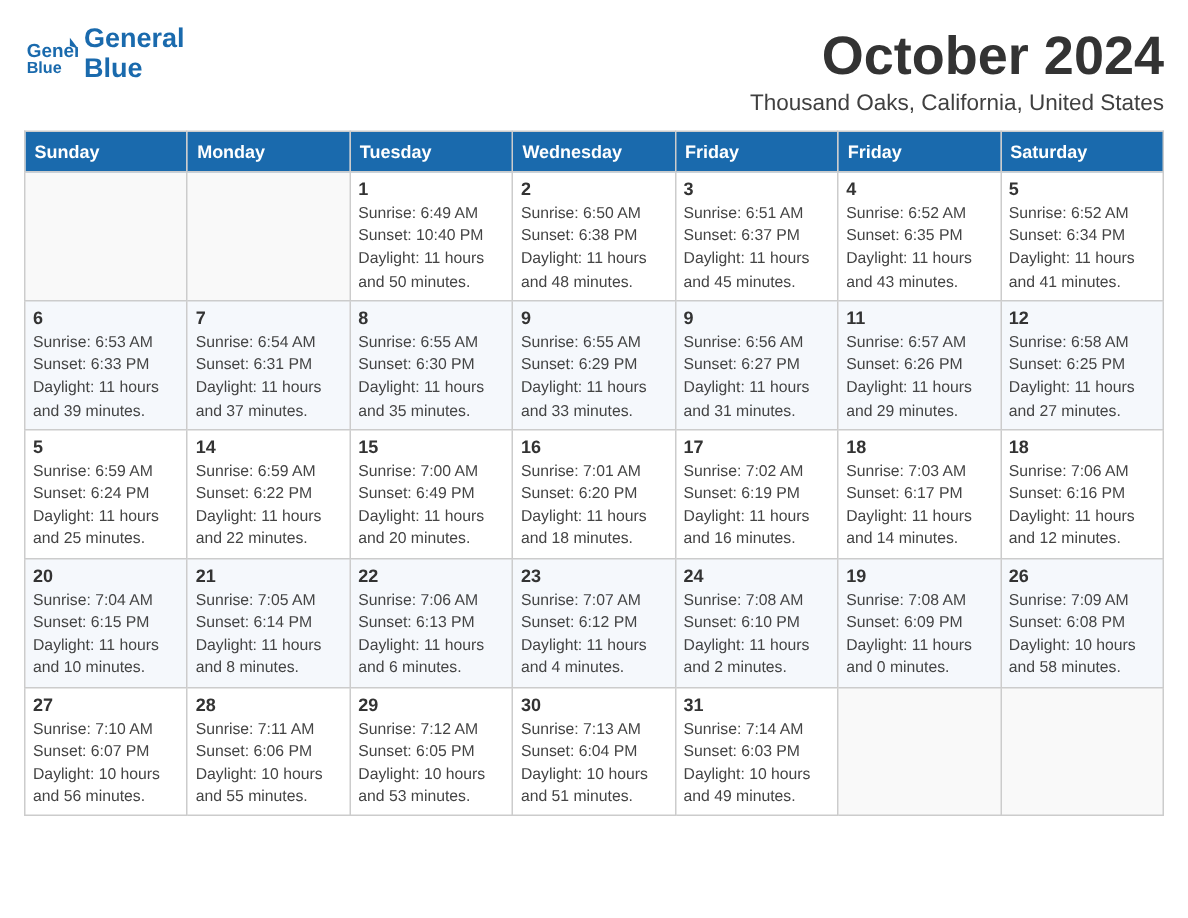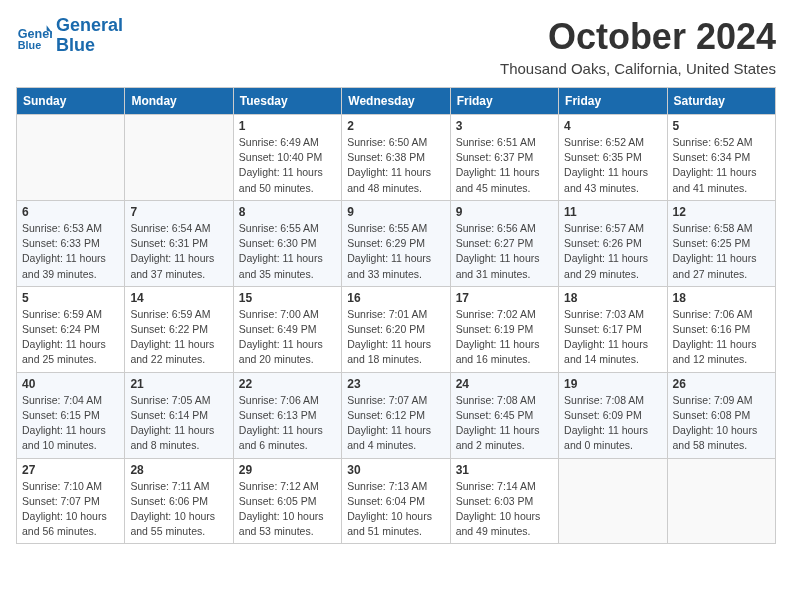--- a/index.html
+++ b/index.html
@@ -239,21 +239,21 @@
         </td>
         <td>
           <span class="day-num">18</span>
           <div class="day-info">Sunrise: 7:06 AM
 Sunset: 6:16 PM
 Daylight: 11 hours and 12 minutes.</div>
         </td>
       </tr>
       <tr>
         <td>
-          <span class="day-num">40</span>
+          <span class="day-num">20</span>
           <div class="day-info">Sunrise: 7:04 AM
 Sunset: 6:15 PM
 Daylight: 11 hours and 10 minutes.</div>
         </td>
         <td>
           <span class="day-num">21</span>
           <div class="day-info">Sunrise: 7:05 AM
 Sunset: 6:14 PM
 Daylight: 11 hours and 8 minutes.</div>
         </td>
@@ -265,41 +265,41 @@
         </td>
         <td>
           <span class="day-num">23</span>
           <div class="day-info">Sunrise: 7:07 AM
 Sunset: 6:12 PM
 Daylight: 11 hours and 4 minutes.</div>
         </td>
         <td>
           <span class="day-num">24</span>
           <div class="day-info">Sunrise: 7:08 AM
-Sunset: 6:45 PM
+Sunset: 6:10 PM
 Daylight: 11 hours and 2 minutes.</div>
         </td>
         <td>
           <span class="day-num">19</span>
           <div class="day-info">Sunrise: 7:08 AM
 Sunset: 6:09 PM
 Daylight: 11 hours and 0 minutes.</div>
         </td>
         <td>
           <span class="day-num">26</span>
           <div class="day-info">Sunrise: 7:09 AM
 Sunset: 6:08 PM
 Daylight: 10 hours and 58 minutes.</div>
         </td>
       </tr>
       <tr>
         <td>
           <span class="day-num">27</span>
           <div class="day-info">Sunrise: 7:10 AM
-Sunset: 7:07 PM
+Sunset: 6:07 PM
 Daylight: 10 hours and 56 minutes.</div>
         </td>
         <td>
           <span class="day-num">28</span>
           <div class="day-info">Sunrise: 7:11 AM
 Sunset: 6:06 PM
 Daylight: 10 hours and 55 minutes.</div>
         </td>
         <td>
           <span class="day-num">29</span>

